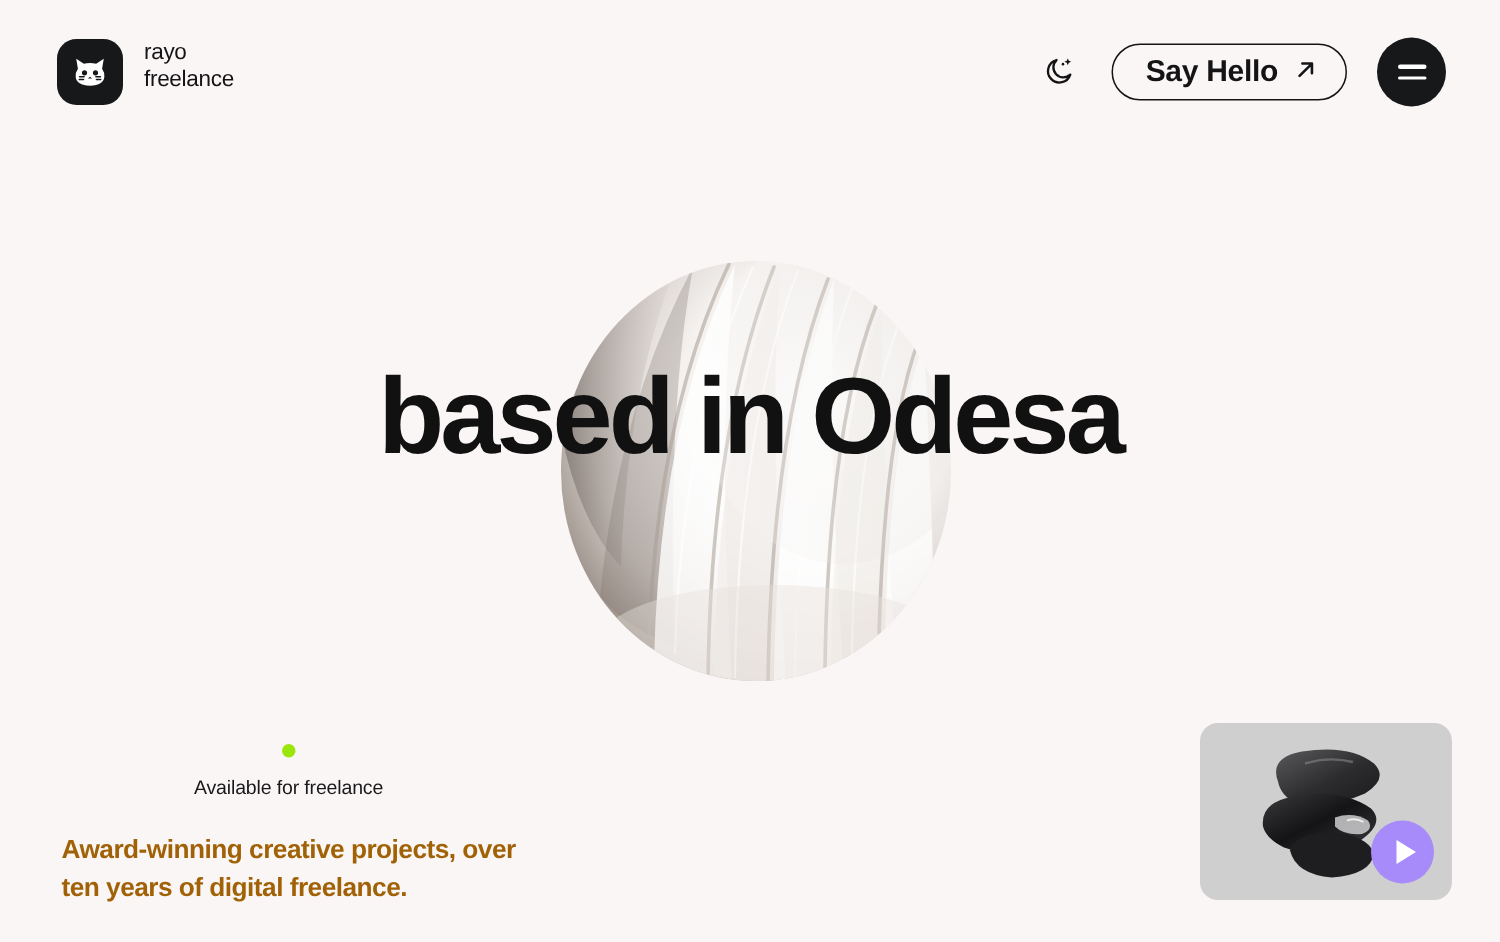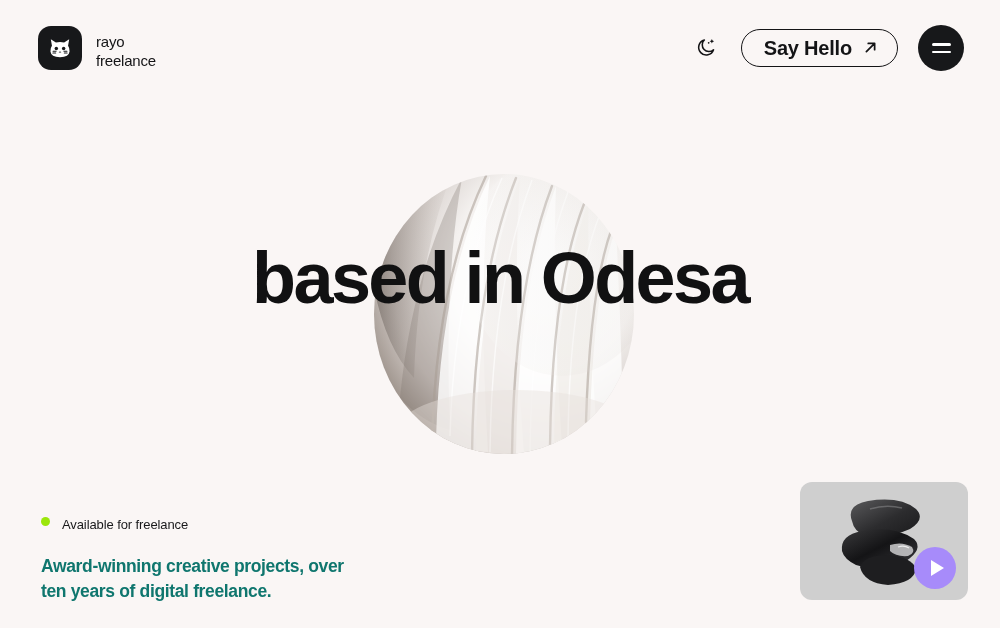--- a/index.html
+++ b/index.html
@@ -20,21 +20,21 @@
   
   .header {
     position:absolute; top:0; left:0;
     width:1000px; height:96px;
     display:flex; align-items:center;
     justify-content:space-between;
     padding:0 36px 0 38px;
     z-index:40;
   }
 
-  .brand { display:flex; align-items:flex-end; gap:14px; }
+  .brand { display:flex; align-items:flex-start; gap:14px; }
 
   .brand-mark {
     width:44px; height:44px;
     border-radius:13px;
     background:#17181A;
     display:flex; align-items:center; justify-content:center;
     flex:none;
   }
 
   .brand-text {
@@ -115,40 +115,41 @@
   .hero-line.occluded { mix-blend-mode:multiply; }
 
   
   .bottom-left {
     position:absolute;
     left:41px; bottom:24px;
     z-index:30;
   }
 
   .status-row {
-    display:flex; gap:12px;
+    display:flex; align-items:center; gap:12px;
     margin-bottom:22px;
+    flex-direction:column;
   }
   .status-dot {
     width:9px; height:9px; border-radius:50%;
     background:#9BE60A; flex:none;
   }
   .status-text {
     font-size:13px;
     font-weight:400;
     letter-spacing:-0.1px;
     color:#19191B;
   }
 
   .tagline {
     font-size:17.5px;
     font-weight:700;
     line-height:1.42;
     letter-spacing:-0.35px;
-    color:#0f766e;
+    color:#a16207;
     max-width:340px;
   }
 
   
   .media-card {
     position:absolute;
     right:32px; bottom:28px;
     width:168px; height:118px;
     background:#CFCFCF;
     border-radius:12px;

